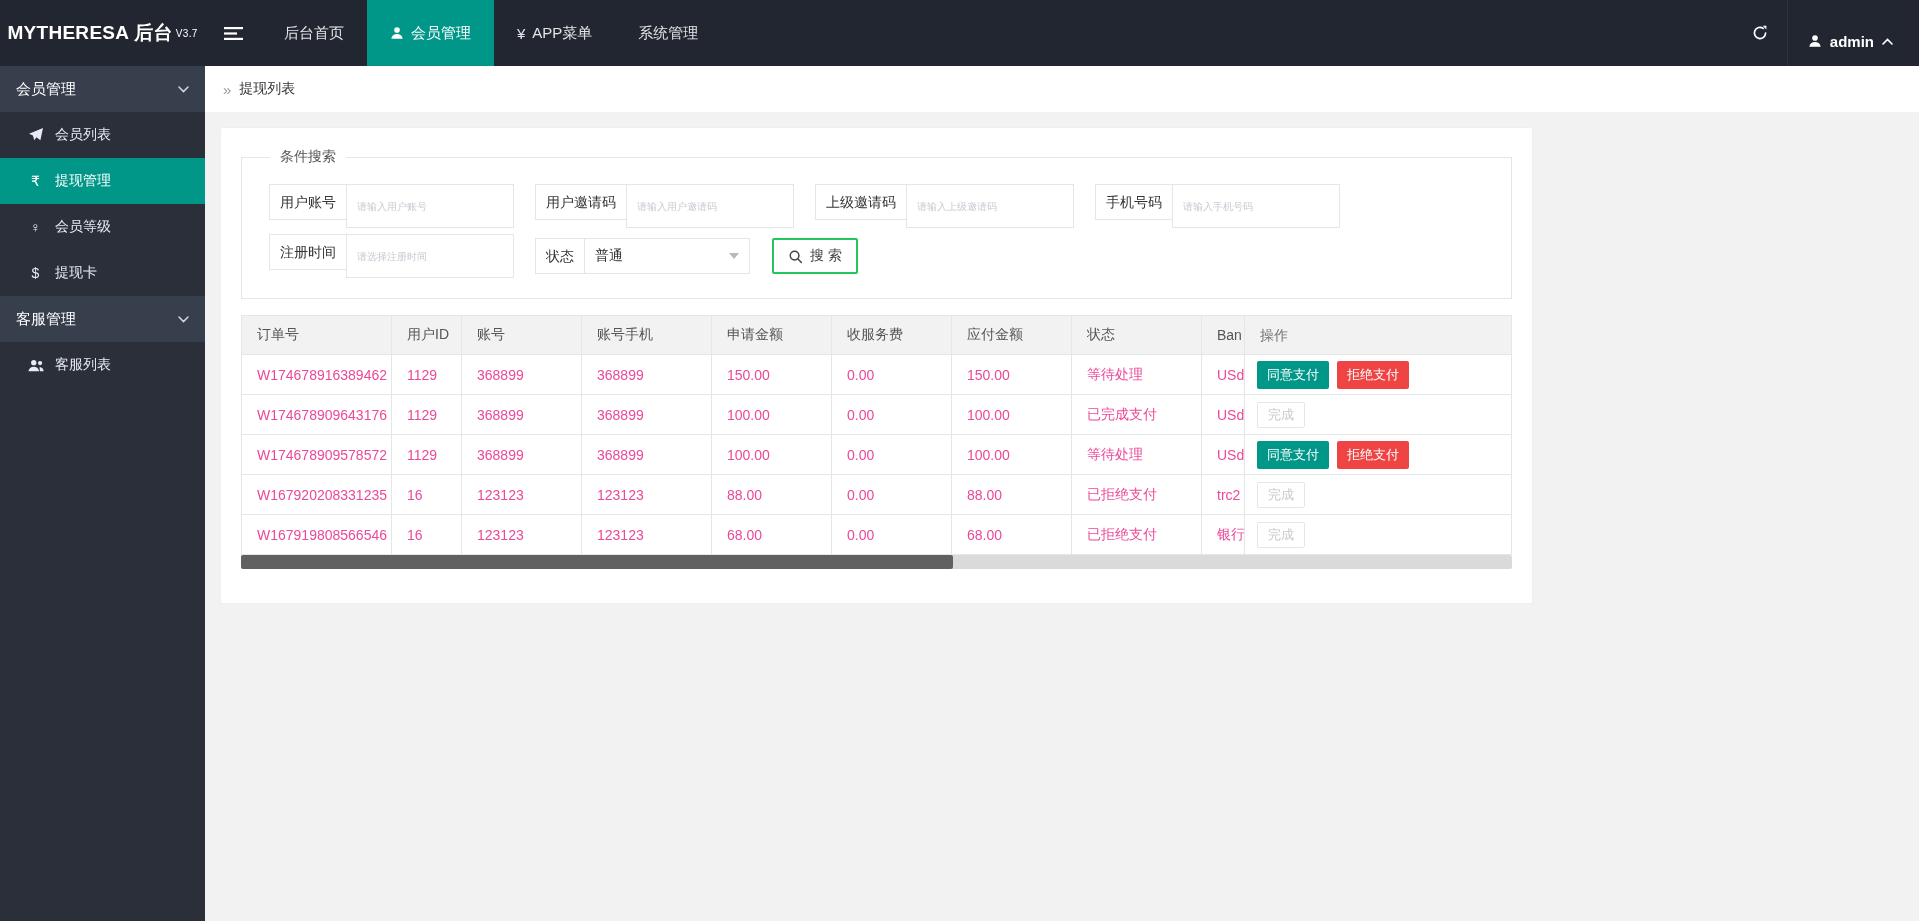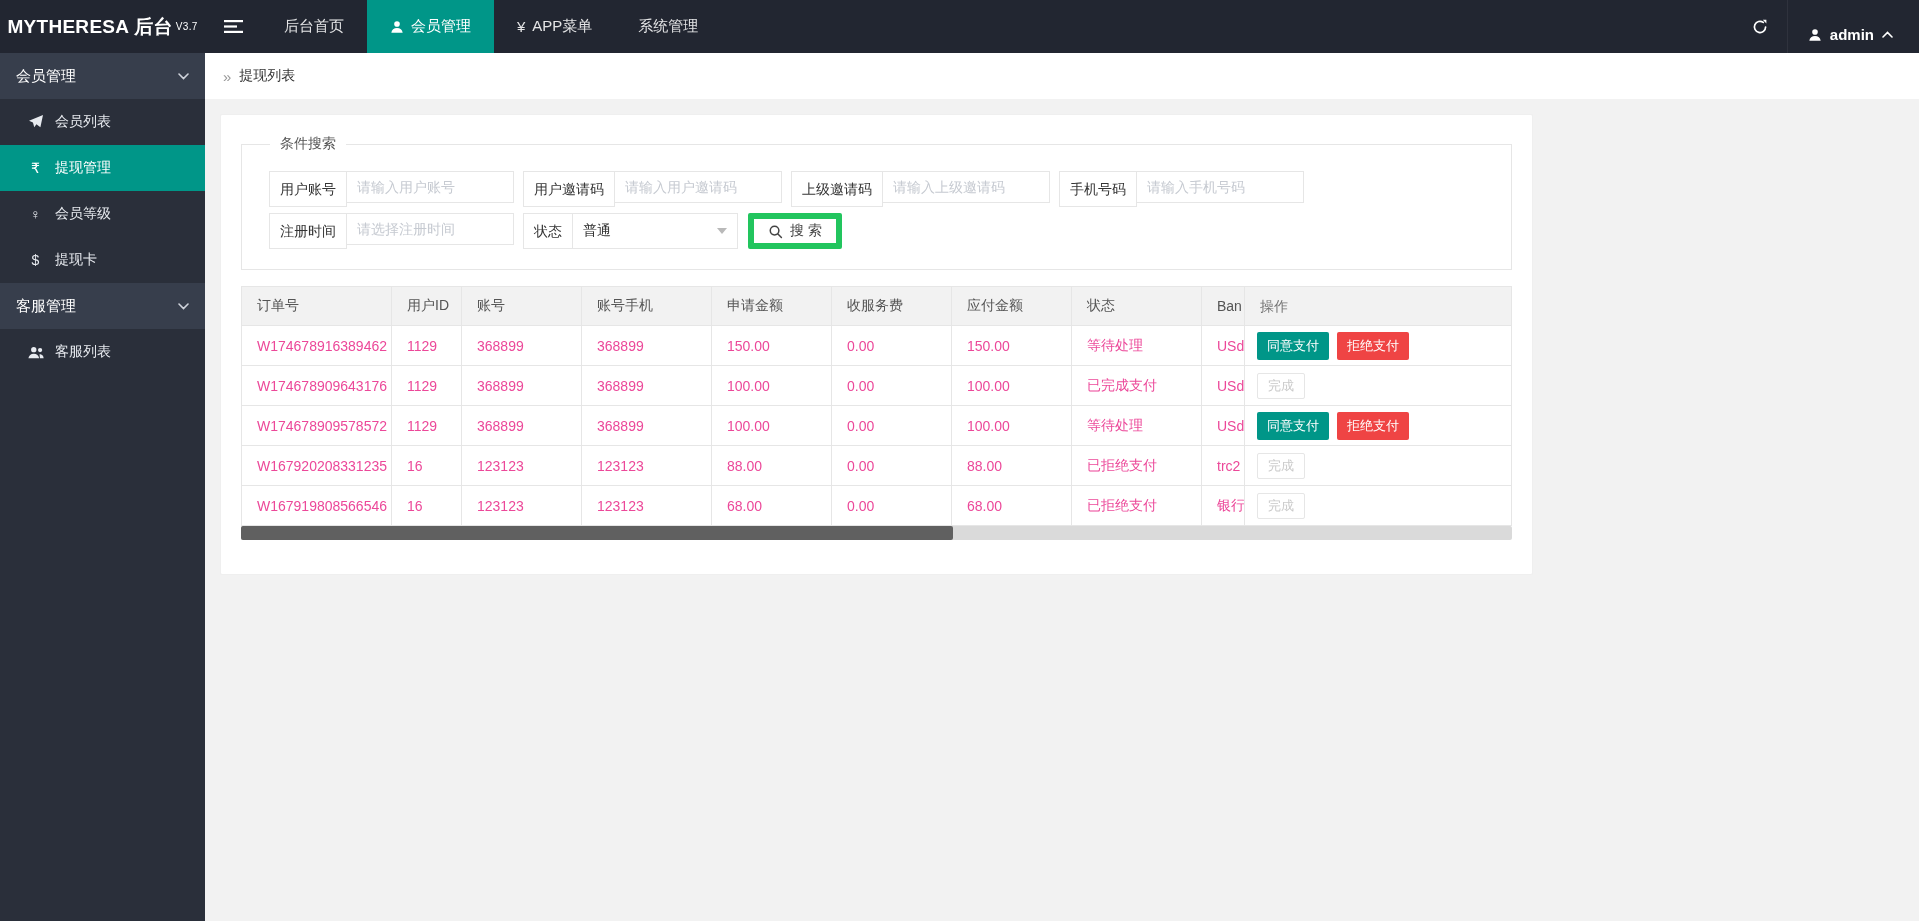--- a/index.html
+++ b/index.html
@@ -2,21 +2,21 @@
 <html><head>
 <meta charset="utf-8">
 <style>
   * { margin:0; padding:0; box-sizing:border-box; }
   html,body { height:100%; }
   body {
     font-family:"Liberation Sans","DejaVu Sans",sans-serif;
     font-size:14px; color:#333; background:#f2f2f2; overflow-x:hidden;
   }
   
-  .topbar { height:53px; background:#222631; display:flex; align-items:stretch; color:#fff; }
+  .topbar { height:66px; background:#222631; display:flex; align-items:stretch; color:#fff; }
   .logo { width:205px; display:flex; align-items:center; justify-content:center;
           font-weight:bold; font-size:19px; letter-spacing:.3px; white-space:nowrap; }
   .logo sup { font-size:10px; font-weight:normal; margin-left:3px; vertical-align:super; }
   .nav-toggle { width:56px; display:flex; align-items:center; justify-content:center; cursor:pointer; color:#fff; }
   .topnav { display:flex; align-items:stretch; }
   .nav-item { display:flex; align-items:center; gap:7px; padding:0 23px; color:rgba(255,255,255,.88);
               font-size:15px; cursor:pointer; text-decoration:none; }
   .nav-item.active { background:#009688; color:#fff; }
   .yen { font-size:15px; }
   .top-right { margin-left:auto; display:flex; align-items:stretch; }
@@ -38,31 +38,31 @@
   .breadcrumb { height:46px; background:#fff; display:flex; align-items:center; gap:8px;
                 padding-left:18px; color:#333; }
   .breadcrumb .sep { color:#999; font-size:15px; }
   .content { padding:15px; }
   .card { width:1313px; max-width:100%; background:#fff; border:1px solid #efefef; border-radius:2px;
           padding:20px 20px 34px; }
   
   fieldset.search { border:1px solid #e6e6e6; padding:12px 10px 14px; margin-bottom:16px; }
   fieldset.search legend { margin-left:18px; padding:0 10px; color:#555; font-size:14px;margin-top:16px; }
   .form-row { display:flex; align-items:center; margin:6px 0 6px 8px; flex-wrap:wrap; }
-  .igroup { display:flex; margin-right:0;padding-left:9px; }
+  .igroup { display:flex; margin-right:12px;padding-left:9px; }
   .ilabel { border:1px solid #e6e6e6; background:#fff; padding:0 10px; height:36px; line-height:34px;
             color:#333; white-space:nowrap; }
-  .itext { border:1px solid #e6e6e6; margin-left:-1px; height:32px; padding:0 10px; width:168px;
-           font-size:14px; color:#555; outline:none; font-family:inherit; }
+  .itext { border:1px solid #e6e6e6; margin-left:-1px; height:44px; padding:0 10px; width:168px;
+           font-size:10px; color:#555; outline:none; font-family:inherit; }
   .itext::placeholder { color:#c6cad1; }
   .iselect { border:1px solid #e6e6e6; margin-left:-1px; height:36px; width:166px; display:flex;
              align-items:center; justify-content:space-between; padding:0 10px; cursor:pointer; color:#333; background:#fff; }
   .caret { width:0; height:0; border-left:5px solid transparent; border-right:5px solid transparent;
            border-top:6px solid #b9b9b9; }
-  .search-btn { margin-left:10px; height:36px; padding:0 14px; background:#fff; border:6px solid #22c55e;
+  .search-btn { margin-left:10px; height:36px; padding:0 14px; background:#fff; border:2px solid #22c55e;
                 border-radius:2px; display:inline-flex; align-items:center; gap:7px; font-size:14px;
                 color:#444; cursor:pointer; font-family:inherit; }
   
   .table-zone { position:relative; }
   table.grid { width:100%; border-collapse:collapse; table-layout:fixed; }
   .grid th,.grid td { border:1px solid #e6e6e6; text-align:left; padding:0 15px;
                       overflow:hidden; white-space:nowrap; font-weight:400; }
   .grid th { background:#f2f2f2; height:39px; color:#555; }
   .grid td { height:40px; color:#ec4899; }
   .st-wait   { color:#1e9fff; }

